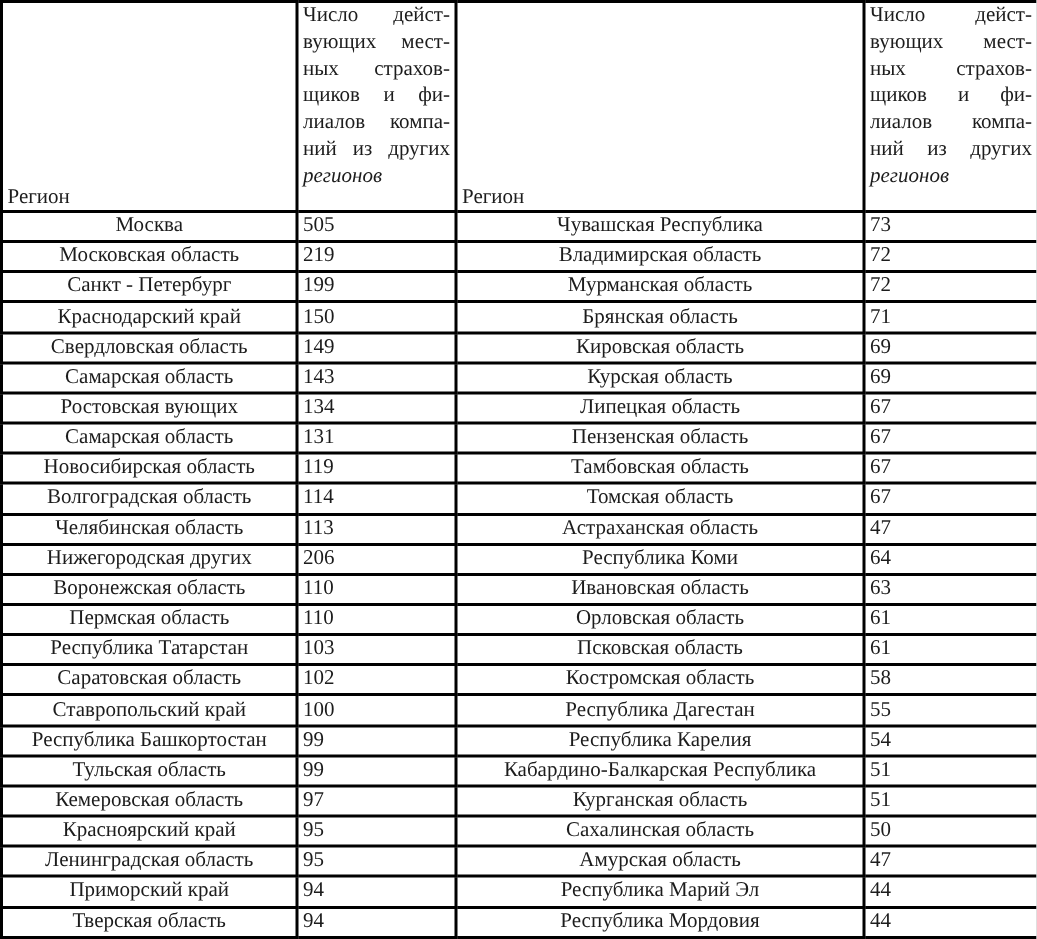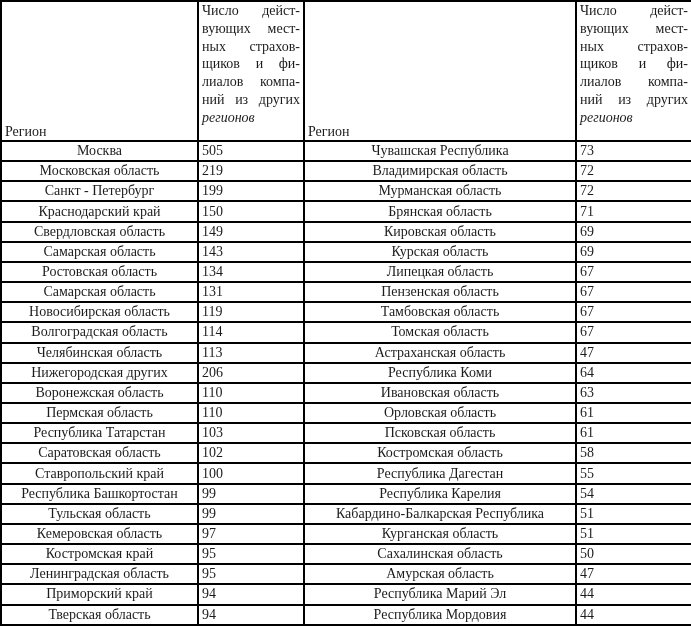--- a/index.html
+++ b/index.html
@@ -152,21 +152,21 @@
           <td class="region-cell">Кировская область</td>
           <td class="count-cell">69</td>
         </tr>
         <tr class="body-row">
           <td class="region-cell">Самарская область</td>
           <td class="count-cell">143</td>
           <td class="region-cell">Курская область</td>
           <td class="count-cell">69</td>
         </tr>
         <tr class="body-row">
-          <td class="region-cell">Ростовская область</td>
+          <td class="region-cell">Ростовская вующих</td>
           <td class="count-cell">134</td>
           <td class="region-cell">Липецкая область</td>
           <td class="count-cell">67</td>
         </tr>
         <tr class="body-row">
           <td class="region-cell">Самарская область</td>
           <td class="count-cell">131</td>
           <td class="region-cell">Пензенская область</td>
           <td class="count-cell">67</td>
         </tr>
@@ -236,21 +236,21 @@
           <td class="region-cell">Кабардино-Балкарская Республика</td>
           <td class="count-cell">51</td>
         </tr>
         <tr class="body-row">
           <td class="region-cell">Кемеровская область</td>
           <td class="count-cell">97</td>
           <td class="region-cell">Курганская область</td>
           <td class="count-cell">51</td>
         </tr>
         <tr class="body-row">
-          <td class="region-cell">Костромская край</td>
+          <td class="region-cell">Красноярский край</td>
           <td class="count-cell">95</td>
           <td class="region-cell">Сахалинская область</td>
           <td class="count-cell">50</td>
         </tr>
         <tr class="body-row">
           <td class="region-cell">Ленинградская область</td>
           <td class="count-cell">95</td>
           <td class="region-cell">Амурская область</td>
           <td class="count-cell">47</td>
         </tr>

